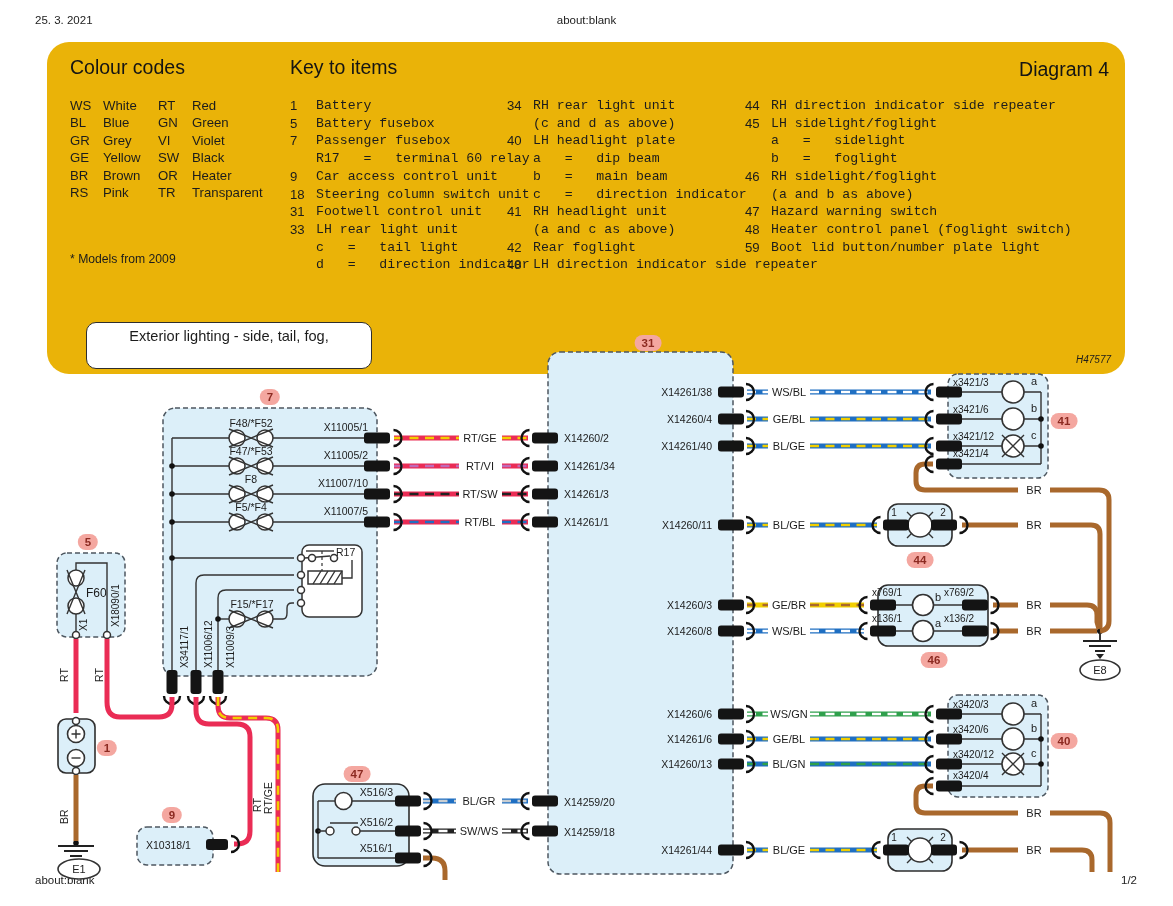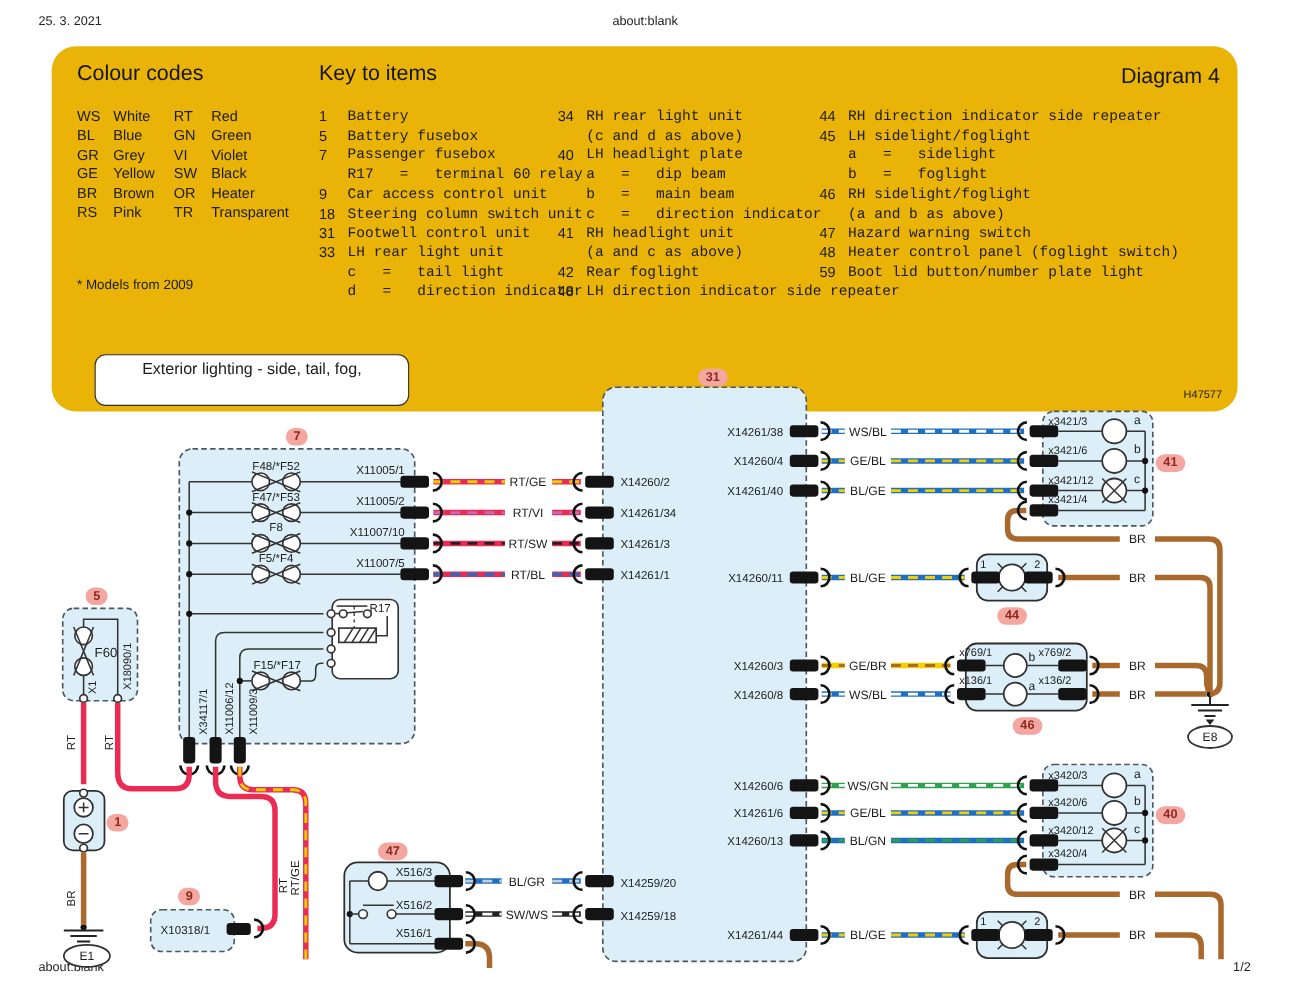--- a/index.html
+++ b/index.html
@@ -10,21 +10,21 @@
   .ptitle{position:absolute;font-size:19.5px;color:#141414;}
   .ccrow{display:flex;line-height:17.4px;font-size:13.2px;}
   .ccrow span{display:block;}
   .cc0{width:33px;} .cc1{width:55px;} .cc2{width:34px;}
   #cctable{position:absolute;left:23px;top:55px;}
   #foot1{position:absolute;left:23px;top:210px;font-size:12.2px;}
   .kicol{position:absolute;top:55px;}
   .kirow{display:flex;line-height:17.7px;font-size:13.2px;}
   .kin{width:26px;flex:none;}
   .kit{white-space:pre;font-family:Liberation Mono, monospace;}
-  #doccode{position:absolute;right:14px;bottom:9px;font-size:10px;}
+  #doccode{position:absolute;right:14px;bottom:9px;font-size:10px;font-style:italic;}
   #titlebox{position:absolute;left:62px;top:322px;width:286px;height:47px;background:#fff;
             border:1.6px solid #2e2e2e;border-radius:10px;text-align:center;font-size:14.6px;line-height:19.5px;padding-top:4px;box-sizing:border-box;margin-left:24px;}
   .badge{position:absolute;transform:translate(-50%,-50%);background:#f4a7a0;color:#8c2a21;
          font-size:11.5px;font-weight:600;padding:1px 7px;border-radius:9px;line-height:14px;}
   svg text{font-family:"Liberation Sans",sans-serif;fill:#1c1c1c;}
   .f10{font-size:10px;} .f105{font-size:10.5px;} .f11{font-size:11px;} .f12{font-size:12px;}
   .tam{text-anchor:middle;} .tae{text-anchor:end;}
   .bluebox{fill:#dceff9;stroke:#4d5760;stroke-width:1.5;}
   .dashed{stroke-dasharray:5 3;}
   .solidbox{fill:#dceff9;stroke:#2e2e2e;stroke-width:1.6;}

